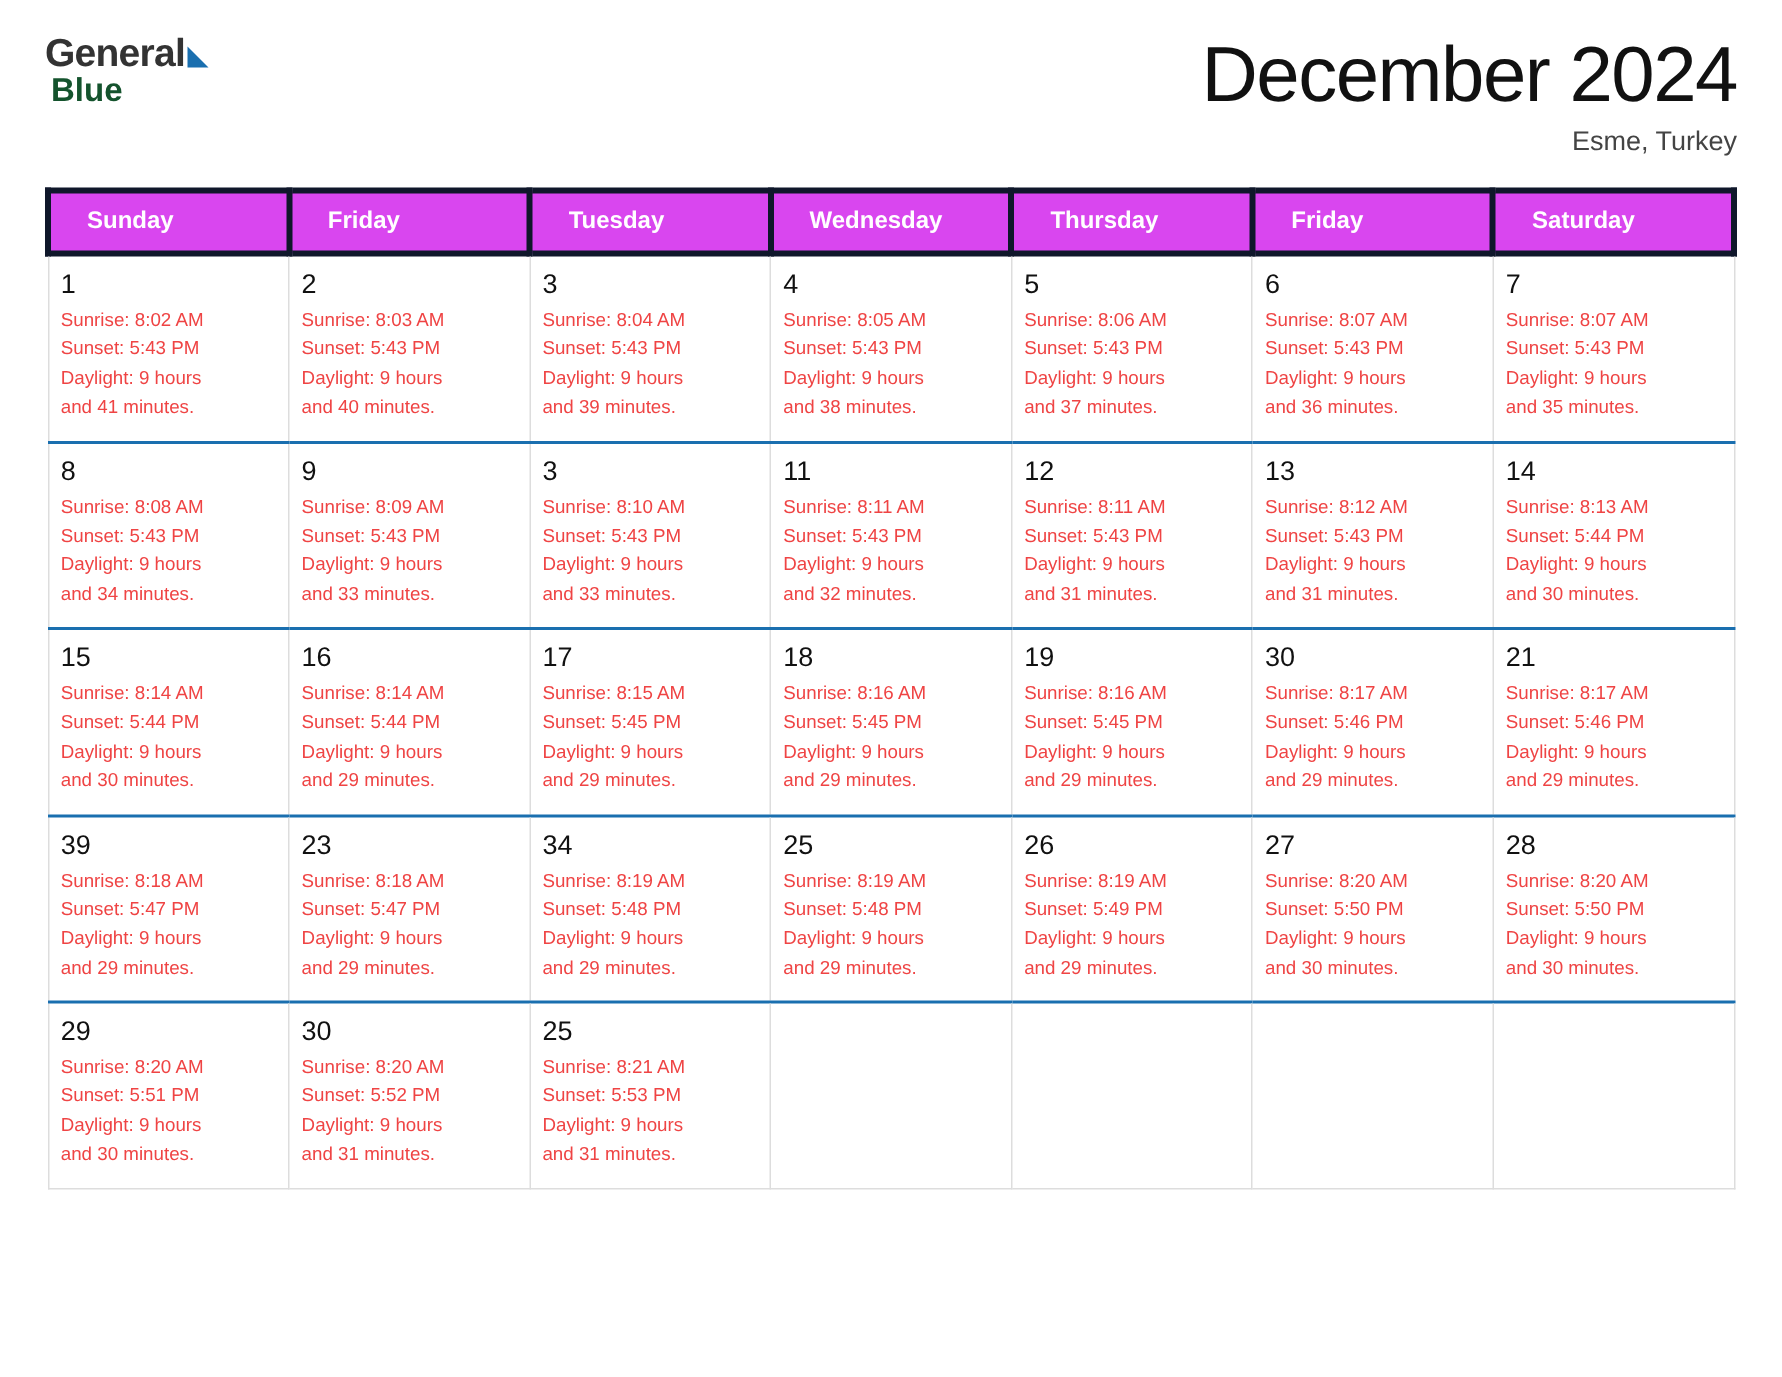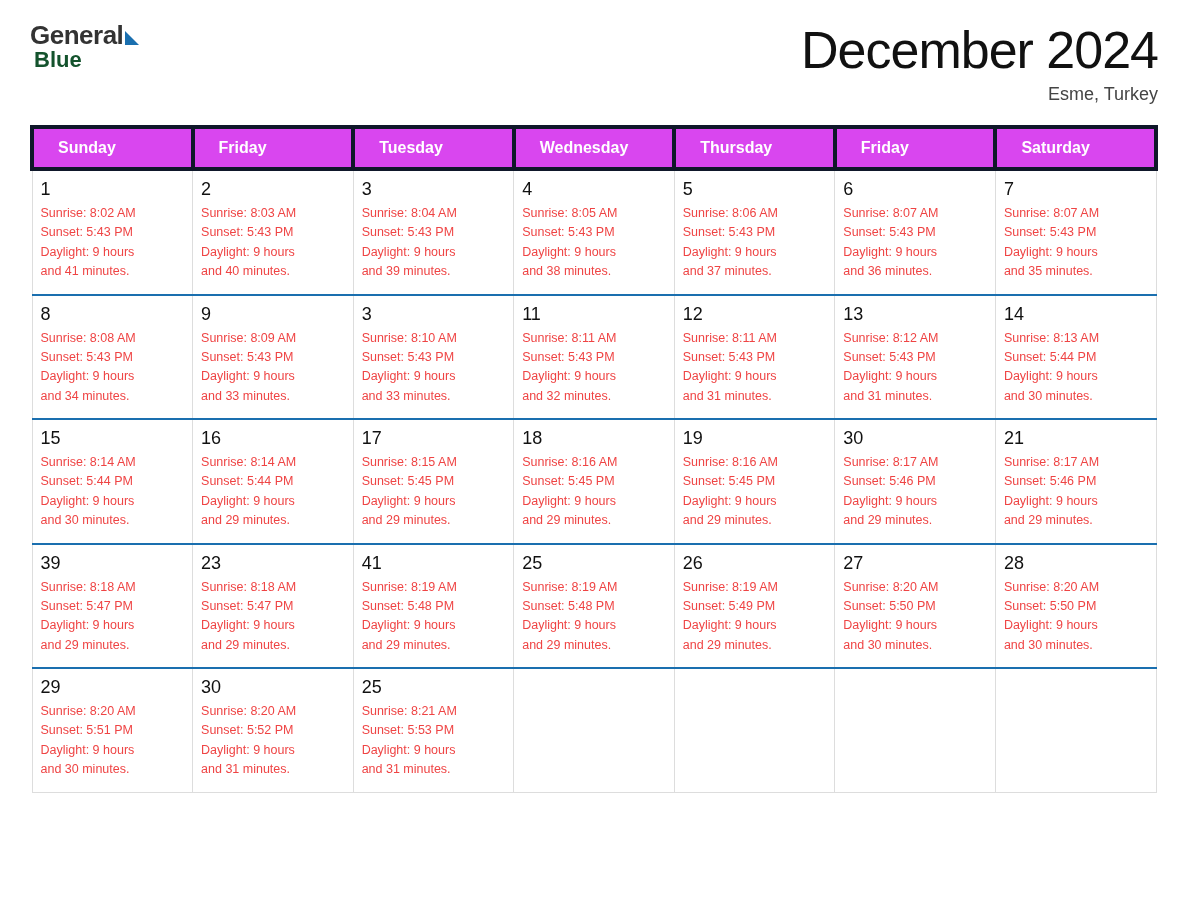--- a/index.html
+++ b/index.html
@@ -231,21 +231,21 @@
       <tr>
         <td>
           <div class="day-number">39</div>
           <div class="day-info">Sunrise: 8:18 AM<br>Sunset: 5:47 PM<br>Daylight: 9 hours<br>and 29 minutes.</div>
         </td>
         <td>
           <div class="day-number">23</div>
           <div class="day-info">Sunrise: 8:18 AM<br>Sunset: 5:47 PM<br>Daylight: 9 hours<br>and 29 minutes.</div>
         </td>
         <td>
-          <div class="day-number">41</div>
+          <div class="day-number">34</div>
           <div class="day-info">Sunrise: 8:19 AM<br>Sunset: 5:48 PM<br>Daylight: 9 hours<br>and 29 minutes.</div>
         </td>
         <td>
           <div class="day-number">25</div>
           <div class="day-info">Sunrise: 8:19 AM<br>Sunset: 5:48 PM<br>Daylight: 9 hours<br>and 29 minutes.</div>
         </td>
         <td>
           <div class="day-number">26</div>
           <div class="day-info">Sunrise: 8:19 AM<br>Sunset: 5:49 PM<br>Daylight: 9 hours<br>and 29 minutes.</div>
         </td>

